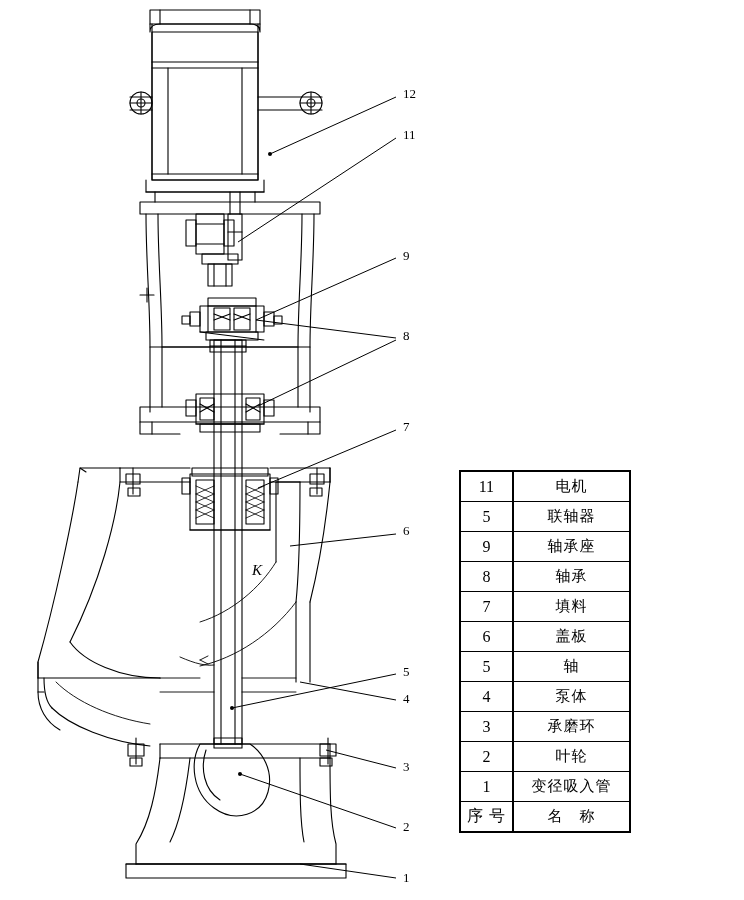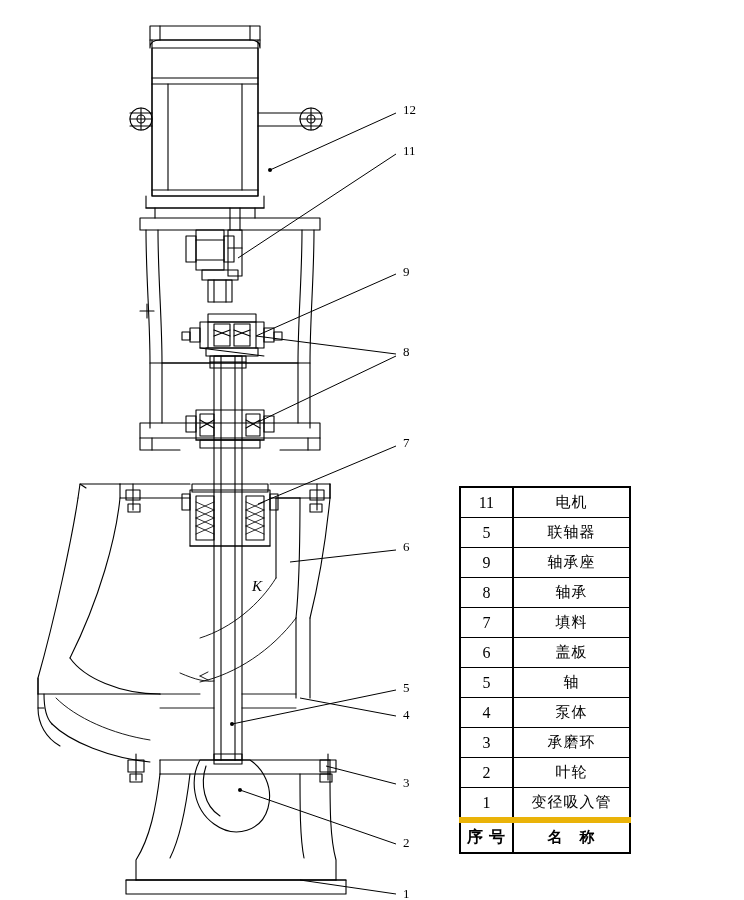--- a/index.html
+++ b/index.html
@@ -9,21 +9,21 @@
   }
   body {
     width: 744px;
     height: 900px;
     position: relative;
     font-family: "Liberation Sans", sans-serif;
     overflow: hidden;
   }
   #stage {
     position: absolute;
-    left: 0; top: 18px;
+    left: 0; top: 2px;
     width: 744px;
     height: 632px;
   }
   svg.drawing {
     position: absolute;
     left: 0; top: 0;
     width: 744px;
     height: 900px;
   }
   .lbl {
@@ -59,22 +59,22 @@
     border-right: 2px solid #000;
     font-family: "Liberation Serif", serif;
     font-size: 16px;
   }
   #parts-table td.name {
     width: 118px;
     letter-spacing: 1px;
     margin-top: 36px;
   }
   #parts-table tr.header td {
-    font-weight: bold;
-    border-top: 6px solid #eab308;
+    font-weight: normal;
+    border-top: 1px solid #eab308;
   }
   #parts-table tr.header td.num { letter-spacing: 1px; }
   .marker-k {
     position: absolute;
     font-family: "Liberation Serif", serif;
     font-style: italic;
     font-size: 15px;
     color: #000;
   }
 </style>

